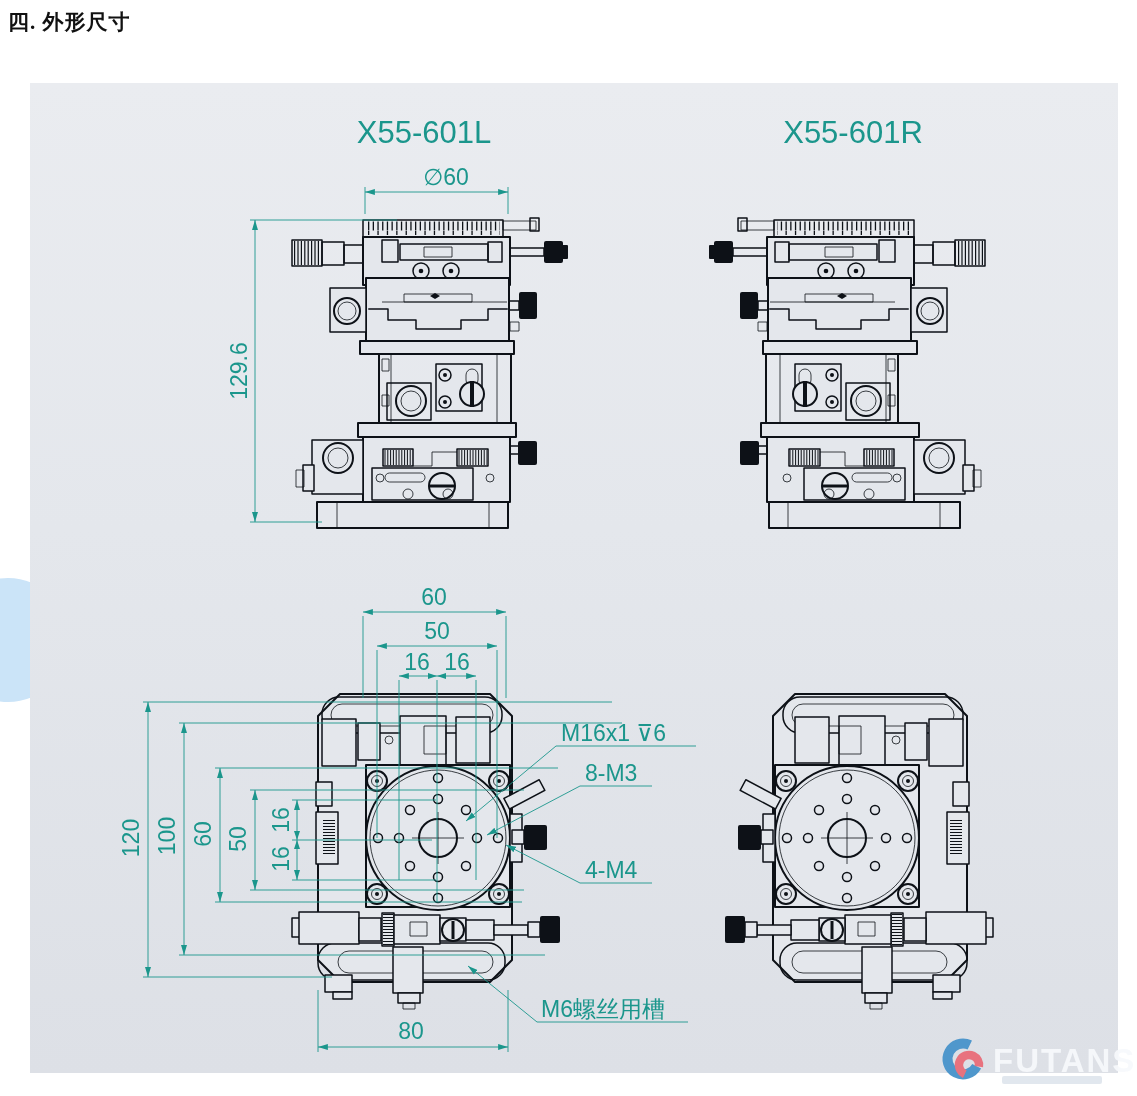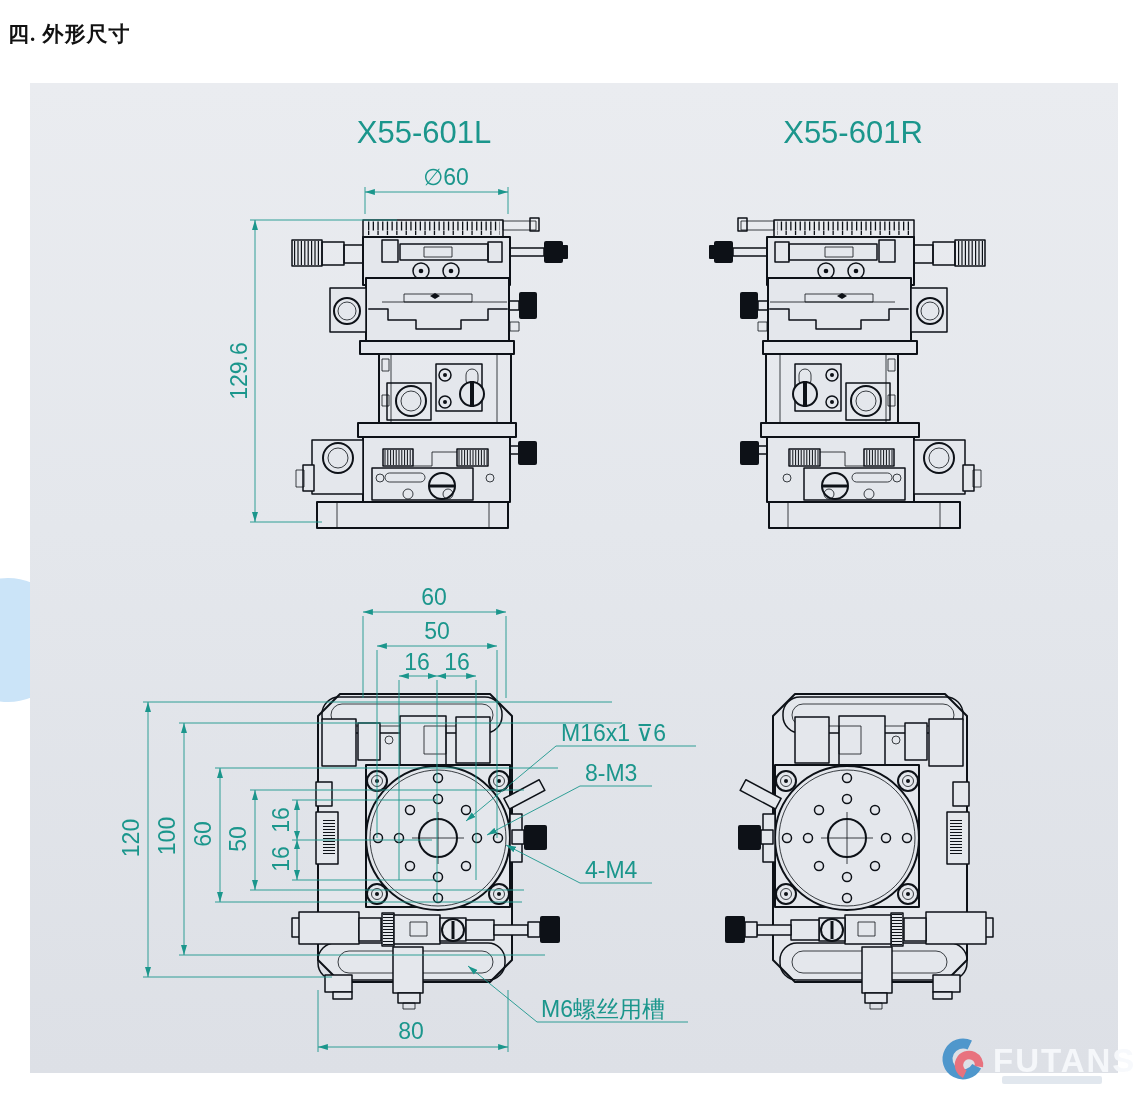--- a/index.html
+++ b/index.html
@@ -2,21 +2,21 @@
 <html style="--teal: #1b968c; --line: #0d1117; --panel: #e4e7ec; --logo-blue: #4f97cc; --logo-red: #e8727e; --deco-blue: #cbe4f8;"><head>
 <meta charset="utf-8">
 <style>
   :root{
     --teal:#1b968c; --line:#0d1117; --panel:#e4e7ec; --page:#ffffff;
     --logo-blue:#4f97cc; --logo-red:#e8727e; --deco-blue:#cbe4f8;
   }
   html,body{margin:0;padding:0;background:var(--page);}
   .page{position:relative;width:1137px;height:1096px;overflow:hidden;background:var(--page);
         font-family:"Liberation Sans","DejaVu Sans",sans-serif;}
-  .sec-title{position:absolute;left:8px;top:20px;margin:0;font-size:21px;font-weight:bold;
+  .sec-title{position:absolute;left:8px;top:8px;margin:0;font-size:21px;font-weight:bold;
         color:#111;font-family:"Liberation Serif","DejaVu Serif",serif;letter-spacing:1px;}
   .deco-circle{position:absolute;left:-54px;top:578px;width:124px;height:124px;border-radius:50%;
         background:var(--deco-blue);}
   .panel{position:absolute;left:30px;top:83px;width:1088px;height:990px;
         background:linear-gradient(180deg,#eaecf0 0%,var(--panel) 45%,#dde0e6 100%);}
   svg.canvas{position:absolute;left:0;top:0;}
   
   .k {stroke:var(--line);stroke-width:1.5;fill:none;stroke-linejoin:round;stroke-linecap:square;}
   .k2{stroke:var(--line);stroke-width:2;fill:none;stroke-linejoin:round;}
   .kt{stroke:var(--line);stroke-width:.8;fill:none;stroke-linejoin:round;}

